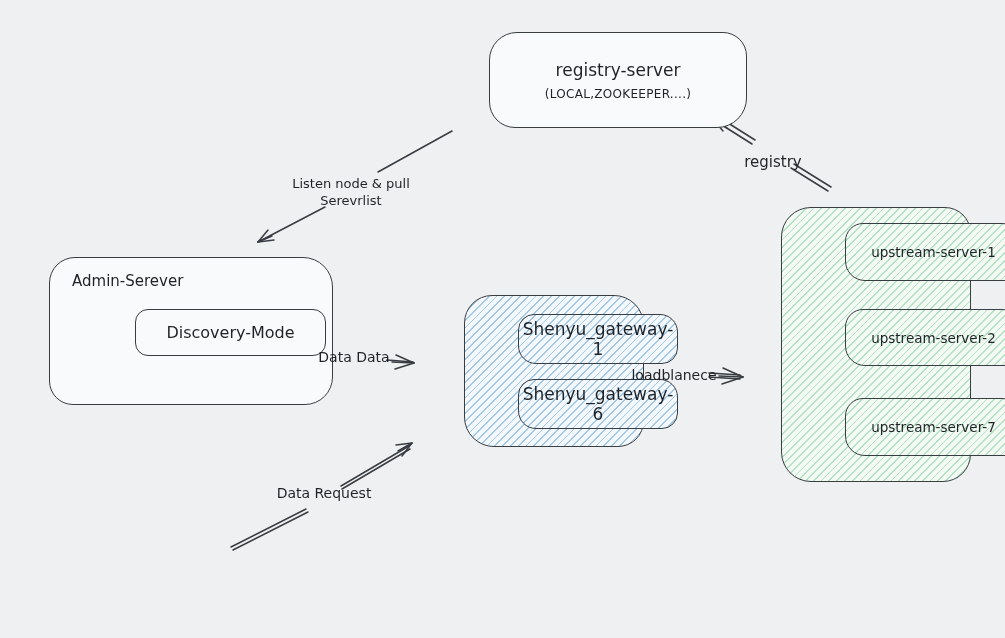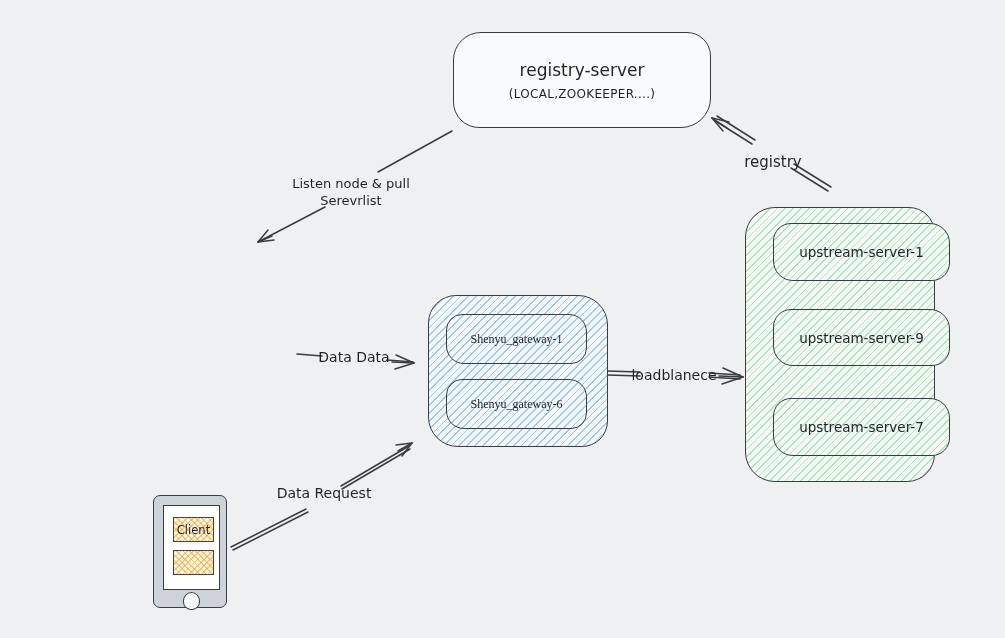--- a/index.html
+++ b/index.html
@@ -11,20 +11,21 @@
   html,body{margin:0;padding:0;}
   body{background:#e4e5e7;font-family:"DejaVu Sans", sans-serif;}
   #canvas{
     position:relative;width:1005px;height:638px;overflow:hidden;
     background:var(--canvas-bg);color:var(--text);
   }
   .box{
     position:absolute;box-sizing:border-box;
     border:1.6px solid var(--stroke);
     background:var(--node-fill);
+    margin-left:36px;
   }
   .hatch-blue{
     background-color:#f2f8fd;
     background-image:repeating-linear-gradient(135deg,
       rgba(126,175,219,.66) 0px, rgba(126,175,219,.66) 1.3px,
       transparent 1.3px, transparent 5.5px);
   }
   .hatch-green{
     background-color:#f2faf3;
     background-image:repeating-linear-gradient(135deg,
@@ -49,21 +50,21 @@
   
   #registry-box{left:453px;top:32px;width:258px;height:96px;border-radius:28px 24px 30px 26px;gap:7px;}
   #registry-title{font-size:17px;}
   #registry-subtitle{font-size:12px;letter-spacing:.3px;}
 
   #admin-box{left:13px;top:257px;width:284px;height:148px;border-radius:26px 30px 28px 24px;}
   #admin-title{position:absolute;left:22px;top:14px;font-size:15px;}
   #discovery-box{left:49px;top:51px;width:191px;height:47px;border-radius:13px;font-size:16px;}
 
   #gateway-box{left:428px;top:295px;width:180px;height:152px;border-radius:28px 30px 26px 30px;}
-  .gateway{left:17px;width:141px;height:50px;border-radius:16px 18px 16px 18px;font-size:12px;font-family:Liberation Serif, serif;}
+  .gateway{left:17px;width:160px;height:50px;border-radius:16px 18px 16px 18px;font-size:17px;}
   #gateway-1{top:18px;}
   #gateway-2{top:83px;}
 
   #upstream-box{left:745px;top:207px;width:190px;height:275px;border-radius:30px 26px 28px 30px;}
   .upstream{left:27px;width:177px;height:58px;border-radius:18px 20px 18px 20px;font-size:13.5px;}
   #upstream-1{top:15px;}
   #upstream-2{top:101px;height:57px;}
   #upstream-3{top:190px;}
 
   
@@ -133,51 +134,48 @@
       <path d="M412,443 L402,456"></path>
       <path d="M412,443 L398,451"></path>
     </g>
   </svg>
 
   <div id="registry-box" class="box center col">
     <div id="registry-title">registry-server</div>
     <div id="registry-subtitle">(LOCAL,ZOOKEEPER....)</div>
   </div>
 
+  <div id="admin-box" class="box">
+    <div id="admin-title">Admin-Serever</div>
+    <div id="discovery-box" class="box center">
+      <span>Discovery-Mode</span>
+    </div>
+  </div>
 
   <div id="gateway-box" class="box hatch-blue">
     <div id="gateway-1" class="box hatch-blue gateway center">
       <span>Shenyu_gateway-1</span>
     </div>
     <div id="gateway-2" class="box hatch-blue gateway center">
       <span>Shenyu_gateway-6</span>
     </div>
   </div>
 
   <div id="upstream-box" class="box hatch-green">
     <div id="upstream-1" class="box hatch-green upstream center">
       <span>upstream-server-1</span>
     </div>
     <div id="upstream-2" class="box hatch-green upstream center">
-      <span>upstream-server-9</span>
+      <span>upstream-server-2</span>
     </div>
     <div id="upstream-3" class="box hatch-green upstream center">
       <span>upstream-server-7</span>
     </div>
   </div>
 
-  <div id="phone-body" class="box">
-    <div id="phone-screen">
-      <div id="client-rect-1" class="client-rect hatch-orange center">
-        <span>Client</span>
-      </div>
-      <div id="client-rect-2" class="client-rect hatch-orange"></div>
-    </div>
-    <div id="home-button"></div>
-  </div>
 
   <div id="listen-label" class="edge-label">
     <div>Listen node &amp; pull</div>
     <div>Serevrlist</div>
   </div>
   <div id="registry-label" class="edge-label">registry</div>
   <div id="sync-label" class="edge-label">Data Data</div>
   <div id="loadbalance-label" class="edge-label">loadblanece</div>
   <div id="send-label" class="edge-label">Data Request</div>
 

